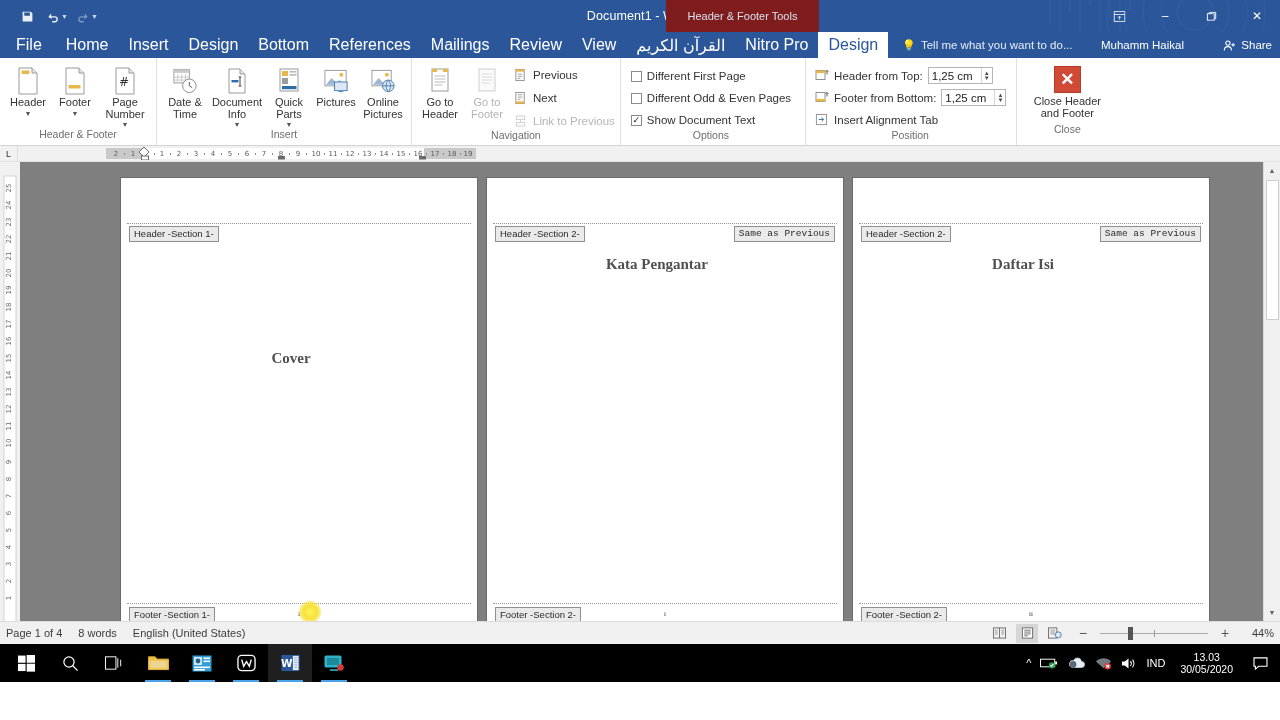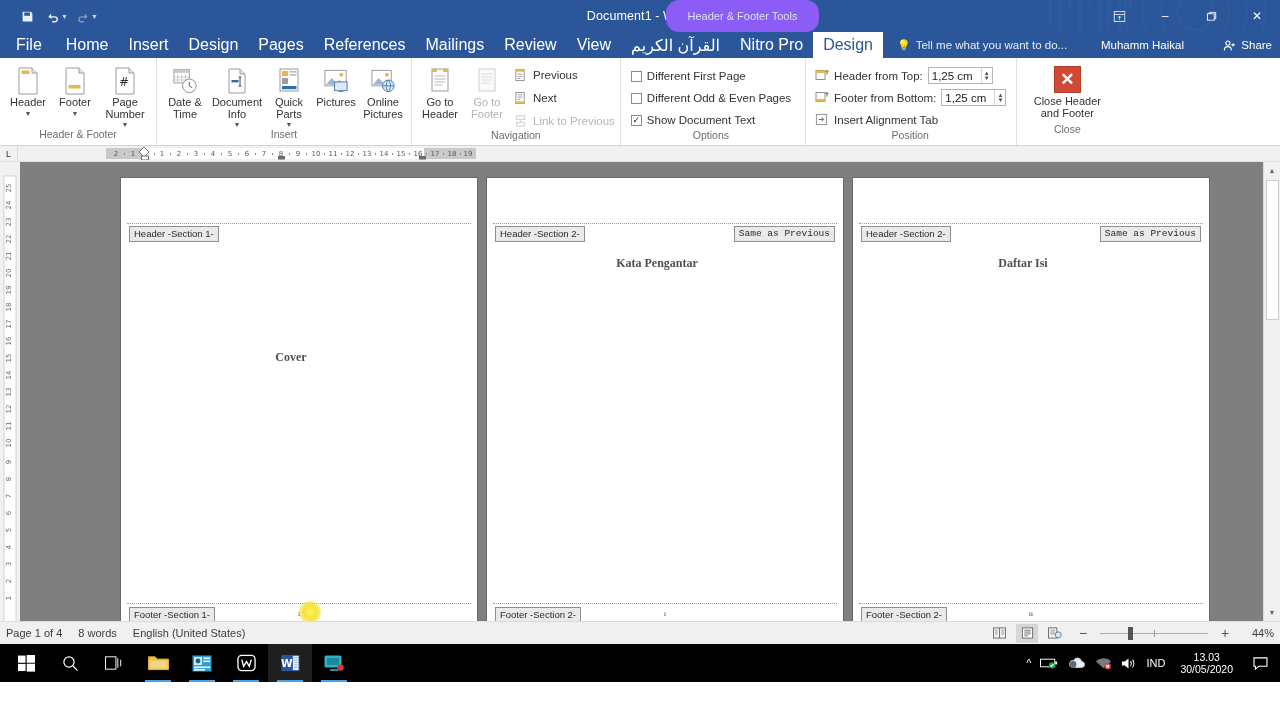--- a/index.html
+++ b/index.html
@@ -22,22 +22,22 @@
     color:#e8eef7;font-size:13px;line-height:1;
   }
   .qat-btn svg{display:block;}
   .qat-caret{font-size:7px;color:#c9d6e8;margin-left:-5px;margin-right:2px;}
   .doc-title{
     position:absolute;left:0;right:0;text-align:center;font-size:12.5px;
     color:#ffffff;letter-spacing:.1px;z-index:2;
   }
   .ctx-tab-label{
     position:absolute;left:666px;top:0;height:32px;width:153px;
-    background:#8b5cf6;display:flex;align-items:center;justify-content:center;
-    font-size:11px;color:#d8e2f0;z-index:3;border-radius:13px;
+    background:#7f1d1d;display:flex;align-items:center;justify-content:center;
+    font-size:11px;color:#d8e2f0;z-index:3;
   }
   .win-ctrls{
     position:absolute;right:0;top:0;height:32px;display:flex;align-items:center;z-index:4;
   }
   .win-btn{
     width:46px;height:32px;display:flex;align-items:center;justify-content:center;
     color:#fff;font-size:12px;
   }
 
   
@@ -175,21 +175,21 @@
   .page .ftr-line{bottom:46px;}
   .tagbox{
     position:absolute;background:#eaeaea;border:1px solid #8f8f8f;font-size:9.5px;
     color:#2a2a2a;padding:1px 4px;line-height:12px;white-space:nowrap;
   }
   .tag-hdr{left:8px;top:48px;}
   .tag-ftr{left:8px;bottom:27px;}
   .tag-same{right:8px;top:48px;font-family:Liberation Mono, monospace;}
   .pg-title{
     position:absolute;left:0;right:16px;text-align:center;
-    font-family:"Liberation Serif", serif;font-weight:bold;font-size:12px;color:#4f4f4f;
+    font-family:"Liberation Serif", serif;font-weight:bold;font-size:15px;color:#4f4f4f;
   }
   .pg-num{
     position:absolute;left:0;right:0;text-align:center;font-family:"Liberation Serif",serif;
     font-size:7px;color:#3a3a3a;bottom:32px;
   }
   .clickdot{
     position:absolute;width:22px;height:22px;border-radius:50%;
     background:radial-gradient(circle,#fff45c 0%, #f7e13a 42%, rgba(246,224,45,0.55) 68%, rgba(246,224,45,0) 100%);
     pointer-events:none;
   }
@@ -310,21 +310,21 @@
     </div>
     <div class="win-btn close">✕</div>
   </div>
 </div>
 
 <div class="tabrow">
   <div class="tab file">File</div>
   <div class="tab">Home</div>
   <div class="tab">Insert</div>
   <div class="tab">Design</div>
-  <div class="tab">Pages</div>
+  <div class="tab">Bottom</div>
   <div class="tab">References</div>
   <div class="tab">Mailings</div>
   <div class="tab">Review</div>
   <div class="tab">View</div>
   <div class="tab">القرآن الكريم</div>
   <div class="tab">Nitro Pro</div>
   <div class="tab active">Design</div>
 
   <div class="tellme">
     <span class="bulb">💡</span>

